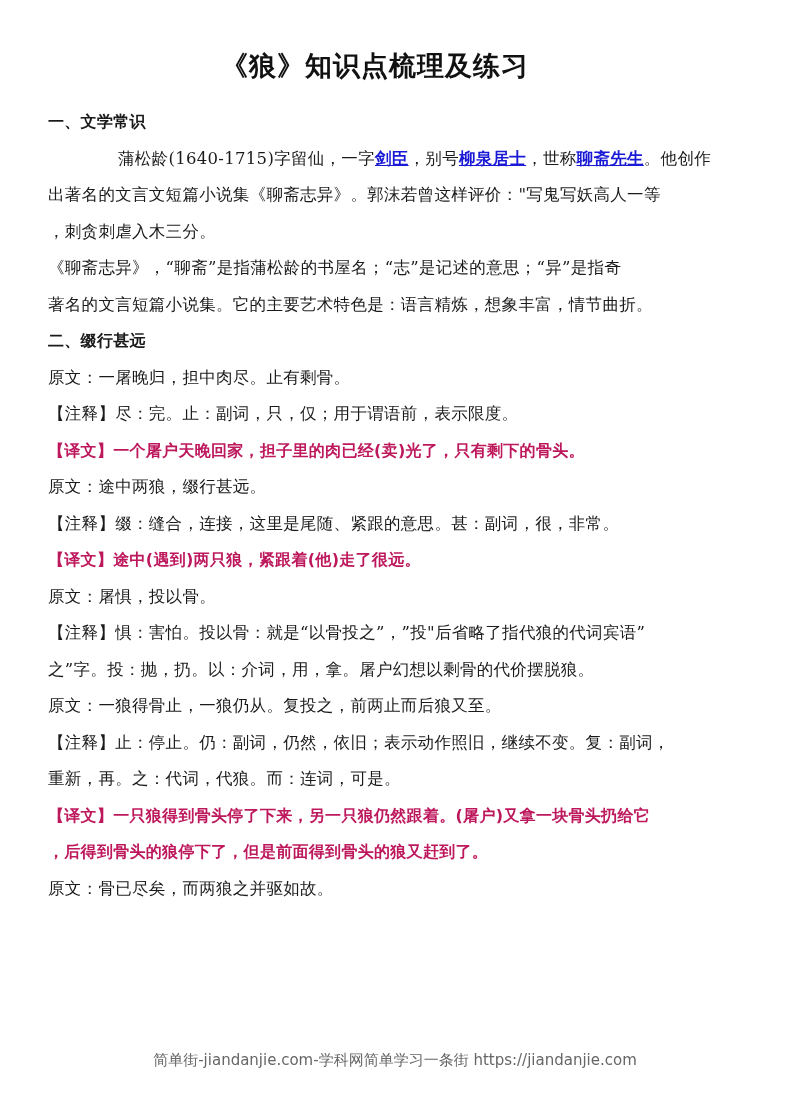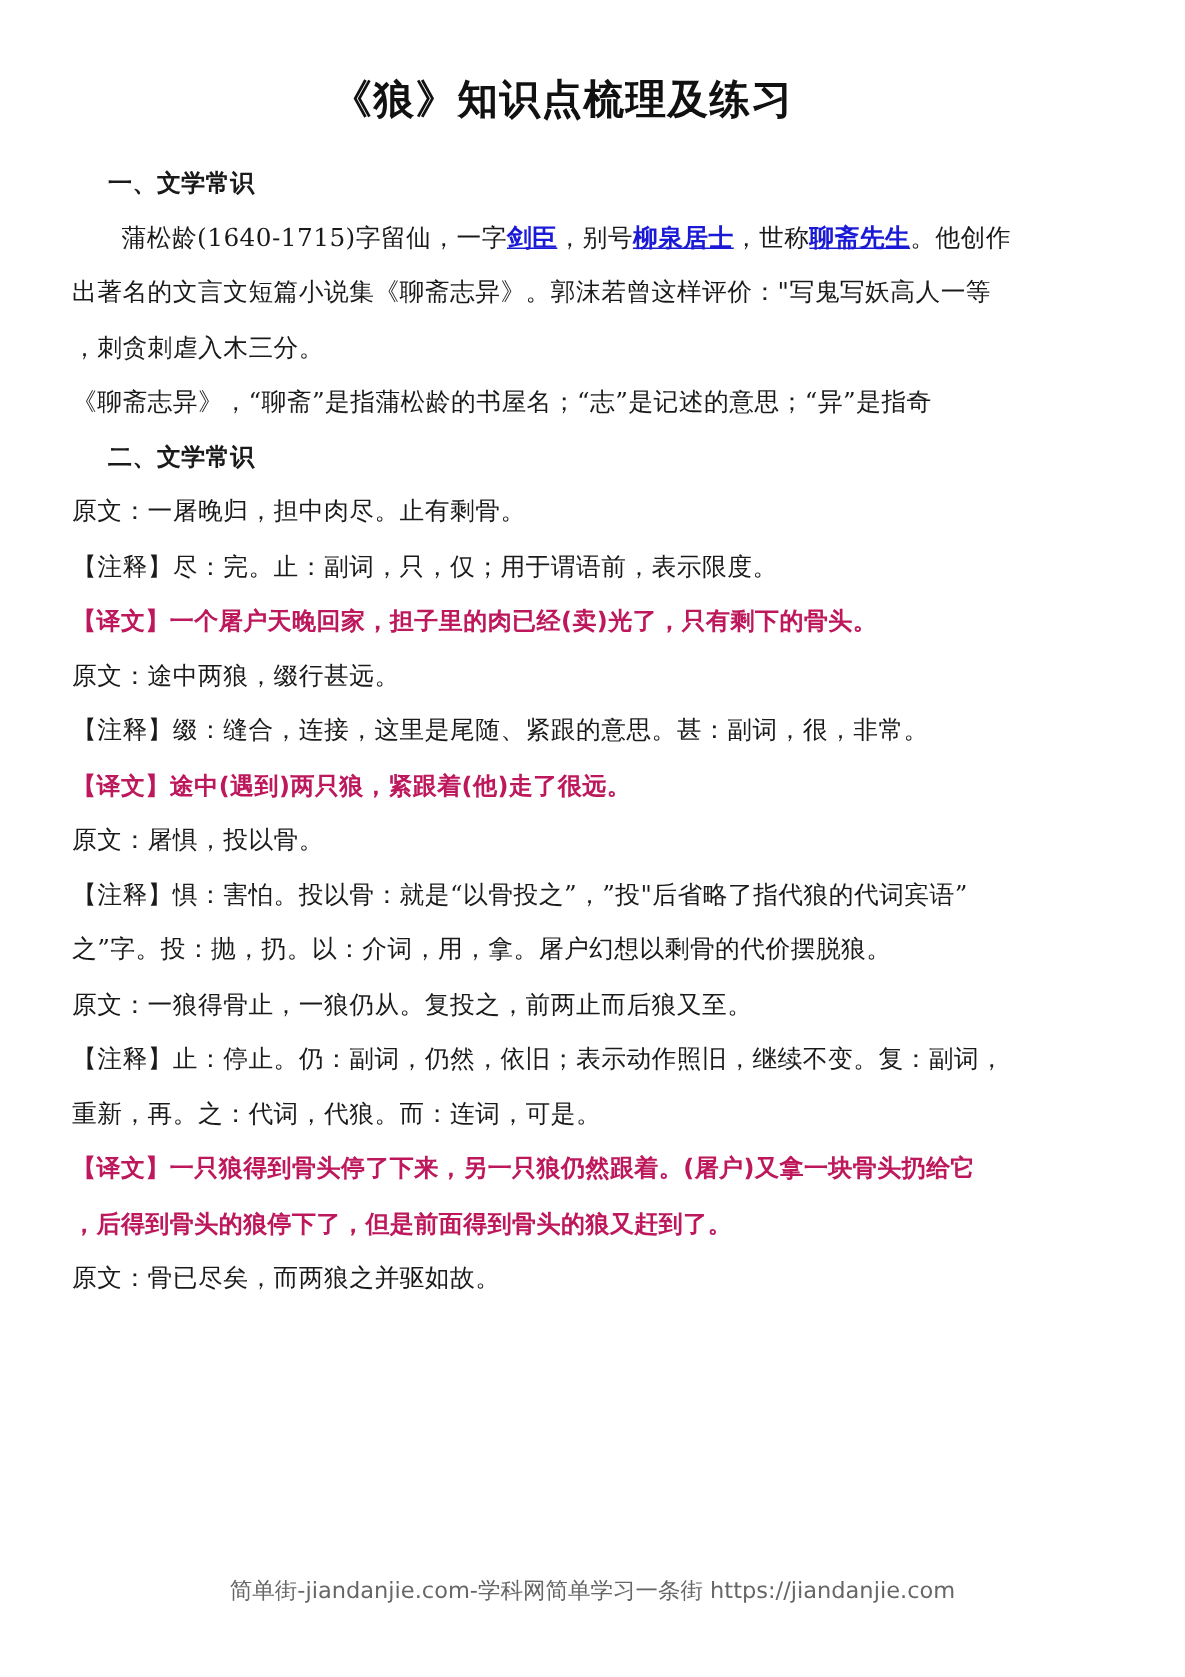--- a/index.html
+++ b/index.html
@@ -1,40 +1,41 @@
 <!DOCTYPE html>
 <html><head>
 <meta charset="utf-8">
 <style>
   html, body { margin: 0; padding: 0; background: #ffffff; }
   body { width: 790px; height: 1118px; position: relative; overflow: hidden; font-family: "DejaVu Serif", "Liberation Serif", serif; color: #1a1a1a; }
   .title { position: absolute; top: 48px; left: 0; width: 750px; text-align: center; font-family: "DejaVu Sans", sans-serif; font-size: 27px; font-weight: bold; color: #111; letter-spacing: 1px; }
   .content { position: absolute; top: 104px; left: 48px; width: 700px; }
   .line { font-size: 16.5px; line-height: 36.5px; height: 36.5px; white-space: nowrap; letter-spacing: 0.3px; }
-  .h { font-family: "DejaVu Sans", sans-serif; font-weight: bold; font-size: 16px; margin-left: 24px; }
-  .indent { padding-left: 33px; }
+  .h { font-family: "DejaVu Sans", sans-serif; font-weight: bold; font-size: 16px; }
+  .indent { padding-left: 33px; text-align: center; }
   .blue { color: #be185d; font-family: "DejaVu Sans", sans-serif; font-weight: bold; font-size: 16px; }
   a.link { color: #1a1ad6; text-decoration: underline; font-family: "DejaVu Sans", sans-serif; font-weight: bold; }
   .footer { position: absolute; top: 1051px; left: 0; width: 790px; text-align: center; font-family: "DejaVu Sans", sans-serif; font-size: 15px; color: #666; }
 </style>
 </head>
 <body>
 
 <div class="title">《狼》知识点梳理及练习</div>
 
 <div class="content">
   <div class="line h">一、文学常识</div>
   <div class="line indent">
     <span>蒲松龄(1640-1715)字留仙，一字</span><a class="link">剑臣</a><span>，别号</span><a class="link">柳泉居士</a><span>，世称</span><a class="link">聊斋先生</a><span>。他创作</span>
   </div>
   <div class="line">出著名的文言文短篇小说集《聊斋志异》。郭沫若曾这样评价："写鬼写妖高人一等</div>
   <div class="line">，刺贪刺虐入木三分。</div>
   <div class="line">《聊斋志异》，“聊斋”是指蒲松龄的书屋名；“志”是记述的意思；“异”是指奇</div>
+  <div class="line">著名的文言短篇小说集。它的主要艺术特色是：语言精炼，想象丰富，情节曲折。</div>
 
-  <div class="line h">二、文学常识</div>
+  <div class="line h">二、缀行甚远</div>
   <div class="line">原文：一屠晚归，担中肉尽。止有剩骨。</div>
   <div class="line">【注释】尽：完。止：副词，只，仅；用于谓语前，表示限度。</div>
   <div class="line blue">【译文】一个屠户天晚回家，担子里的肉已经(卖)光了，只有剩下的骨头。</div>
   <div class="line">原文：途中两狼，缀行甚远。</div>
   <div class="line">【注释】缀：缝合，连接，这里是尾随、紧跟的意思。甚：副词，很，非常。</div>
   <div class="line blue">【译文】途中(遇到)两只狼，紧跟着(他)走了很远。</div>
   <div class="line">原文：屠惧，投以骨。</div>
   <div class="line">【注释】惧：害怕。投以骨：就是“以骨投之”，”投"后省略了指代狼的代词宾语”</div>
   <div class="line">之”字。投：抛，扔。以：介词，用，拿。屠户幻想以剩骨的代价摆脱狼。</div>
   <div class="line">原文：一狼得骨止，一狼仍从。复投之，前两止而后狼又至。</div>

